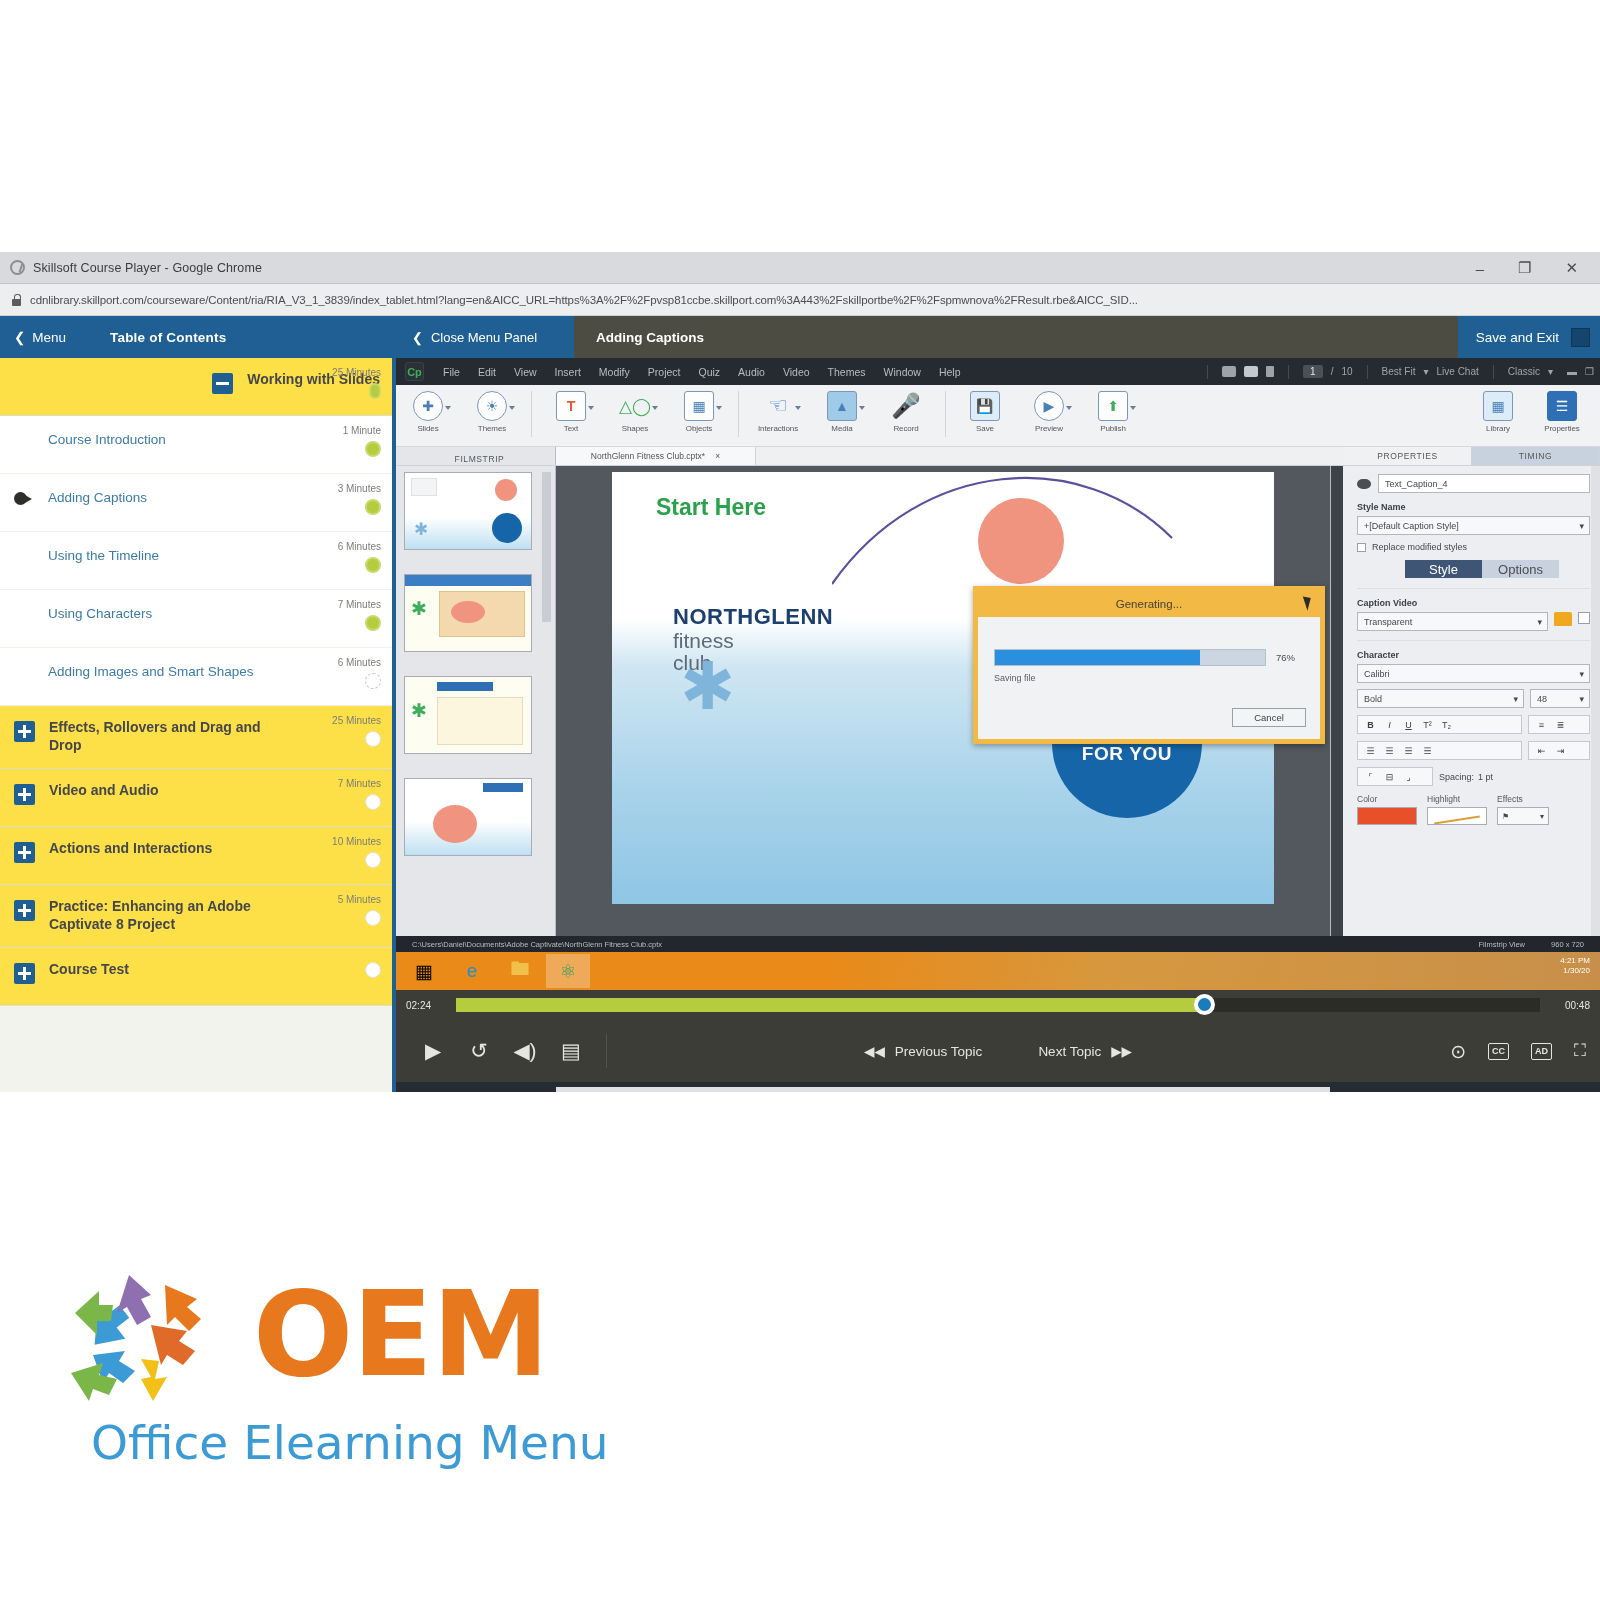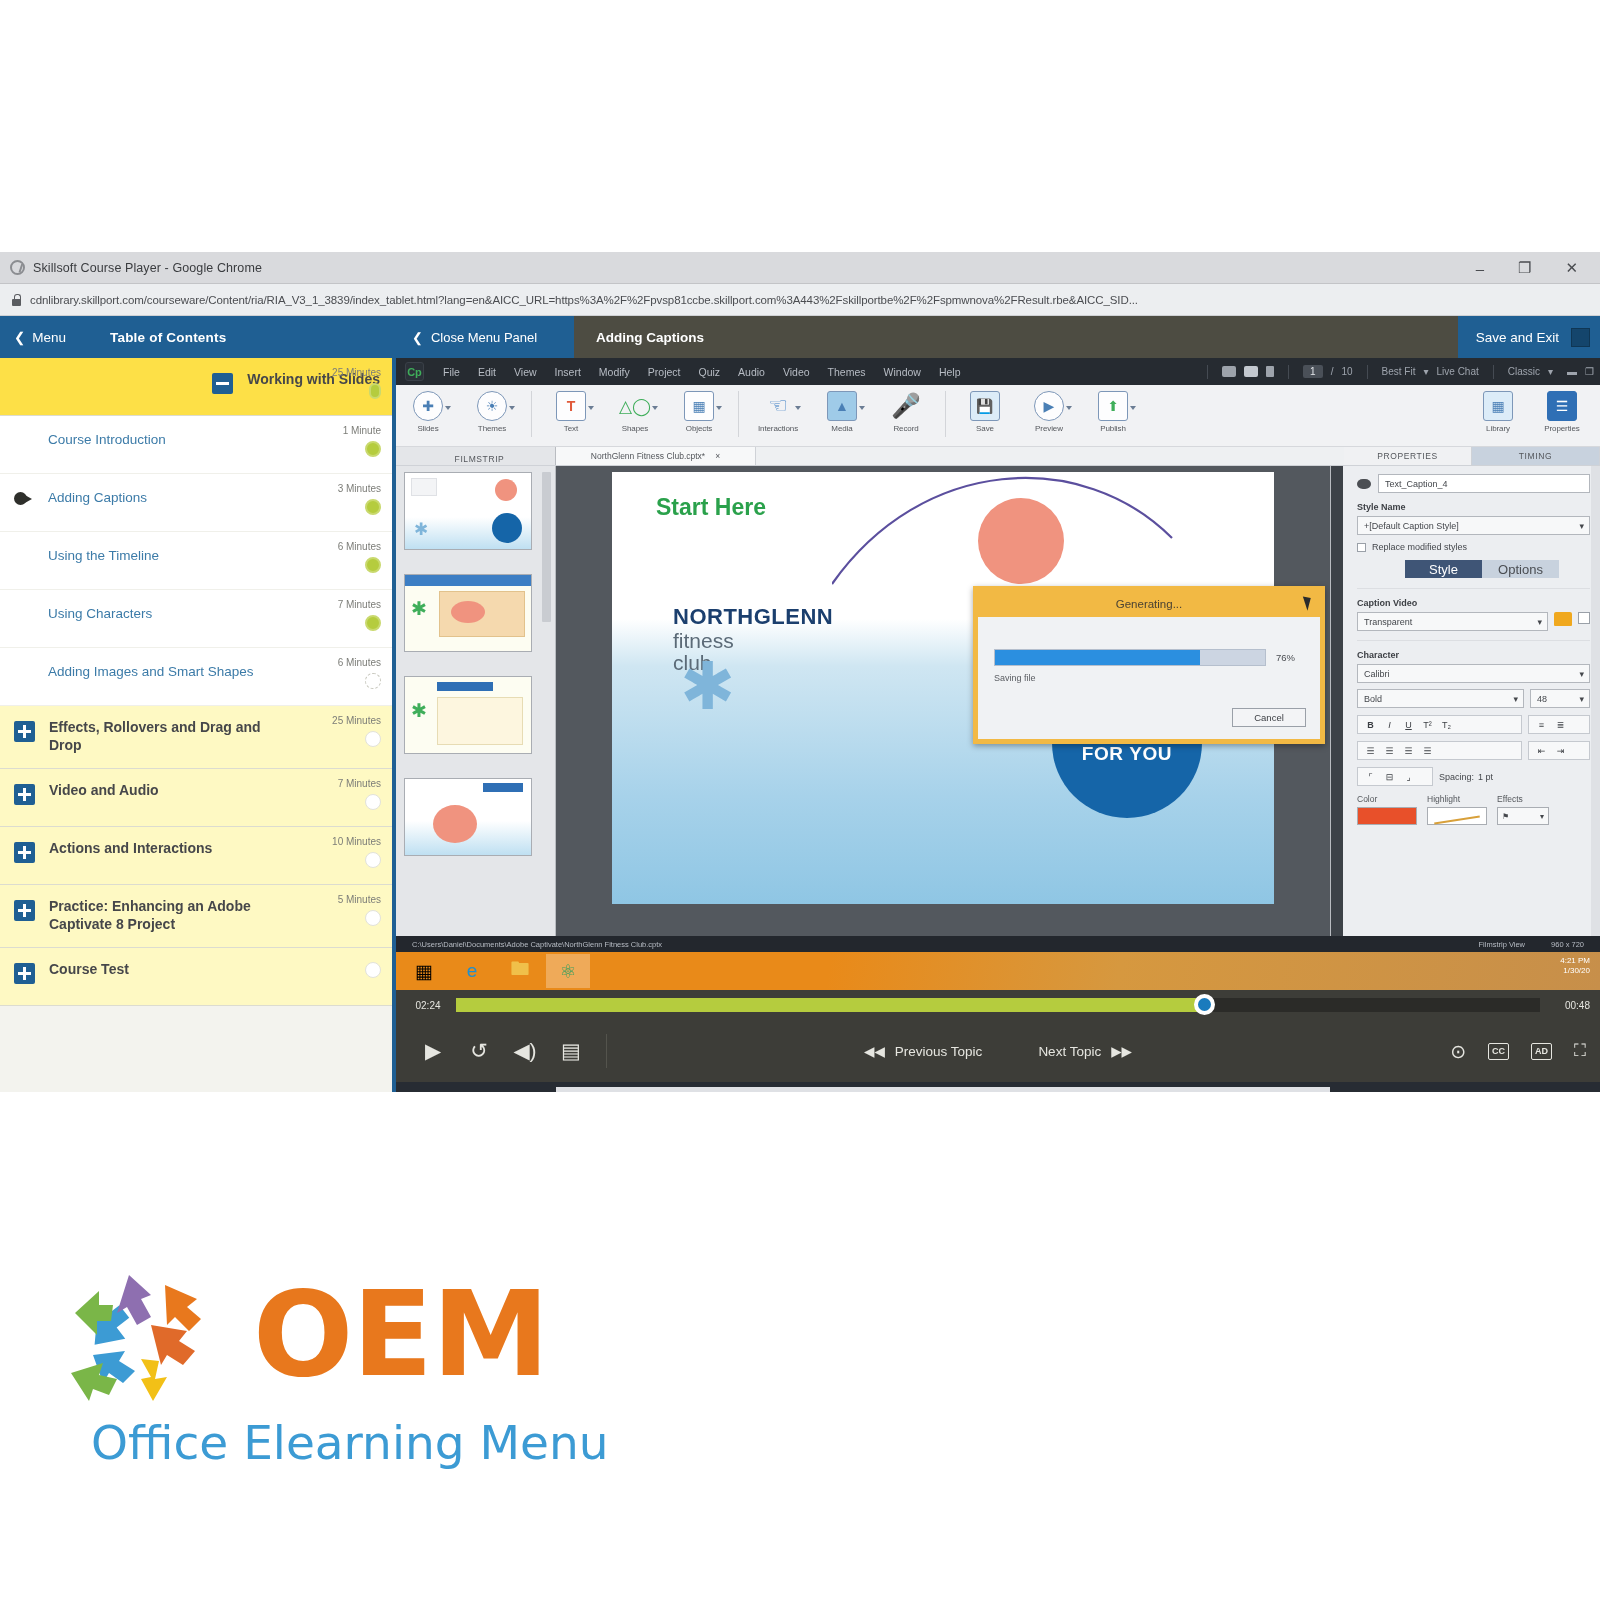--- a/index.html
+++ b/index.html
@@ -95,21 +95,21 @@
 
   
   .body-split { display: flex; height: 746px; }
 
   
   .toc {
     width: 394px; background: #f3f3ee; border-right: 2px solid #1f5f93;
     overflow: hidden; position: relative;
   }
   .toc-module {
-    background: #fef9c3; border-bottom: 1px solid #dcdcd0;
+    background: #fde047; border-bottom: 1px solid #dcdcd0;
     display: flex; align-items: flex-start; padding: 13px 12px 13px 14px;
     min-height: 58px; position: relative;
   }
   .toc-module.open { background:#fde047;justify-content:flex-end; }
   .toc-expander {
     width: 21px; height: 21px; background: #1f5f93; flex: 0 0 auto;
     margin-right: 14px; margin-top: 2px; position: relative; border-radius: 2px;
   }
   .toc-expander::before {
     content:""; position:absolute; left:4px; top:9px; width:13px; height:3px; background:#fff;
@@ -378,21 +378,21 @@
   }
   .tbk.active { background: rgba(255,255,255,.28); }
   .tb-clock {
     position:absolute; right:10px; top:4px; text-align:right;
     font-size:8px; color:#fff; line-height:1.3;
   }
 
   
   .playerbar { height: 92px; background:#3d3d38; position:relative; }
   .pb-track-row { height:30px; display:flex; align-items:center; padding:0 10px; }
-  .pb-time { font-size:10px; color:#e6e6e0; width:44px;text-align:center;}
+  .pb-time { font-size:10px; color:#e6e6e0; width:44px;}
   .pb-time.right { text-align:right; }
   .pb-track {
     flex:1; height:14px; background:#2b2b28; position:relative; margin:0 6px;
   }
   .pb-fill { position:absolute; left:0; top:0; height:100%; background:#b5cc3e;}
   .pb-knob {
     position:absolute; top:-4px; width:21px;height:21px;border-radius:50%;
     background:#1a7bbd; border:4px solid #fff;
   }
   .pb-ctrls {

